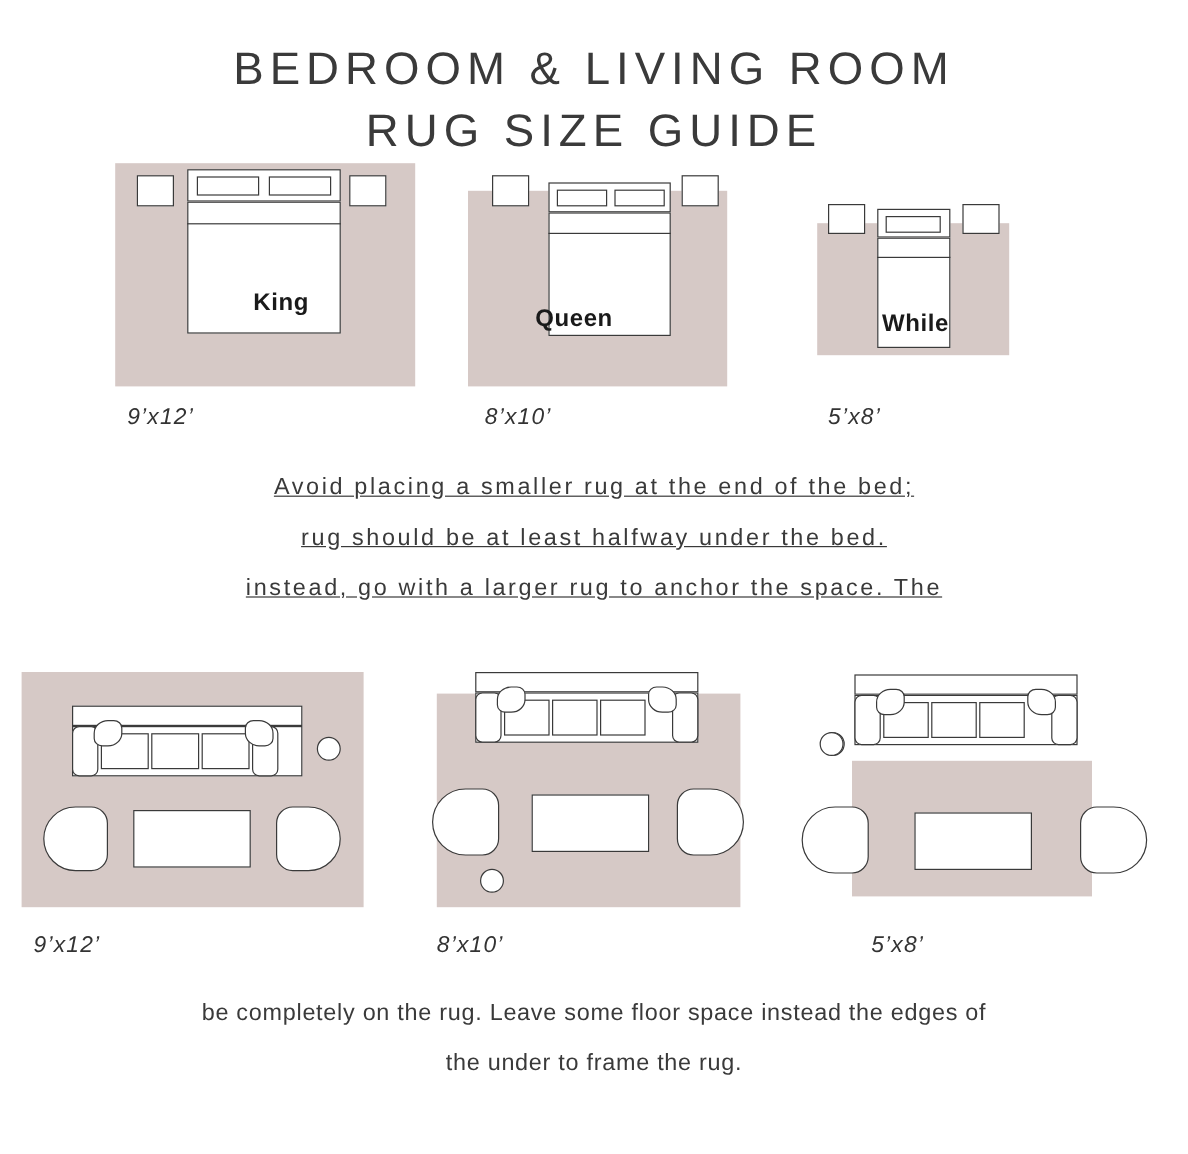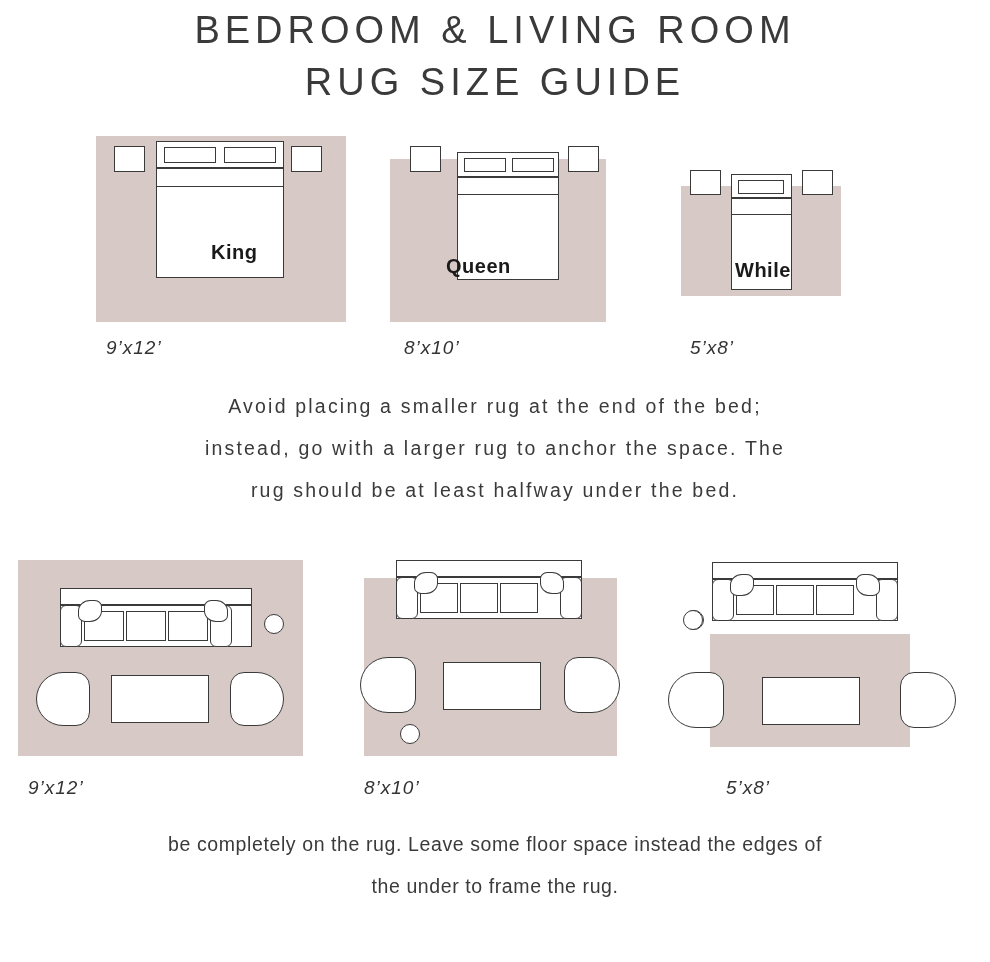--- a/index.html
+++ b/index.html
@@ -22,21 +22,21 @@
   }
 
   
   .title {
     text-align: center;
     font-size: 38px;
     letter-spacing: 5px;
     line-height: 52px;
     color: #3a3a3a;
     font-weight: 400;
-    padding-top: 4px;
+    padding-top: 32px;
   }
   .title .line2 { display: block; }
 
   
   .rug {
     position: absolute;
     background: #d6c9c6;
   }
   .outline {
     position: absolute;
@@ -134,24 +134,24 @@
     <div class="outline" style="left:738px; top:180px; width:46px; height:14px;"></div>
 
     <div class="outline" style="left:731px; top:198px; width:61px; height:92px;"></div>
     <div class="outline-nb" style="left:731px; top:214px; width:61px; height:0; border-width:1.5px 0 0 0;"></div>
 
     <div class="label" style="left:735px; top:259px;">While</div>
 
     <div class="size-label" style="left:690px; top:337px;">5’x8’</div>
   </div>
 
-  <div class="para spaced" style="left:95px; top:385px; width:800px;">
+  <div class="para spaced" style="left:95px; top:385px; width:800px;text-decoration:underline;">
     <div>Avoid  placing  a  smaller  rug  at  the  end  of  the  bed;</div>
+    <div>rug should be at least halfway under the bed.</div>
     <div>instead,  go  with  a  larger  rug  to  anchor  the  space.  The</div>
-    <div>rug should be at least halfway under the bed.</div>
   </div>
 
   <div>
     <div class="rug" style="left:18px; top:560px; width:285px; height:196px;"></div>
 
     <div class="outline" style="left:60px; top:588px; width:192px; height:17px;"></div>
     <div class="outline" style="left:60px; top:605px; width:192px; height:42px;"></div>
     <div class="outline" style="left:84px; top:611px; width:40px; height:30px;"></div>
     <div class="outline" style="left:126px; top:611px; width:40px; height:30px;"></div>
     <div class="outline" style="left:168px; top:611px; width:40px; height:30px;"></div>

